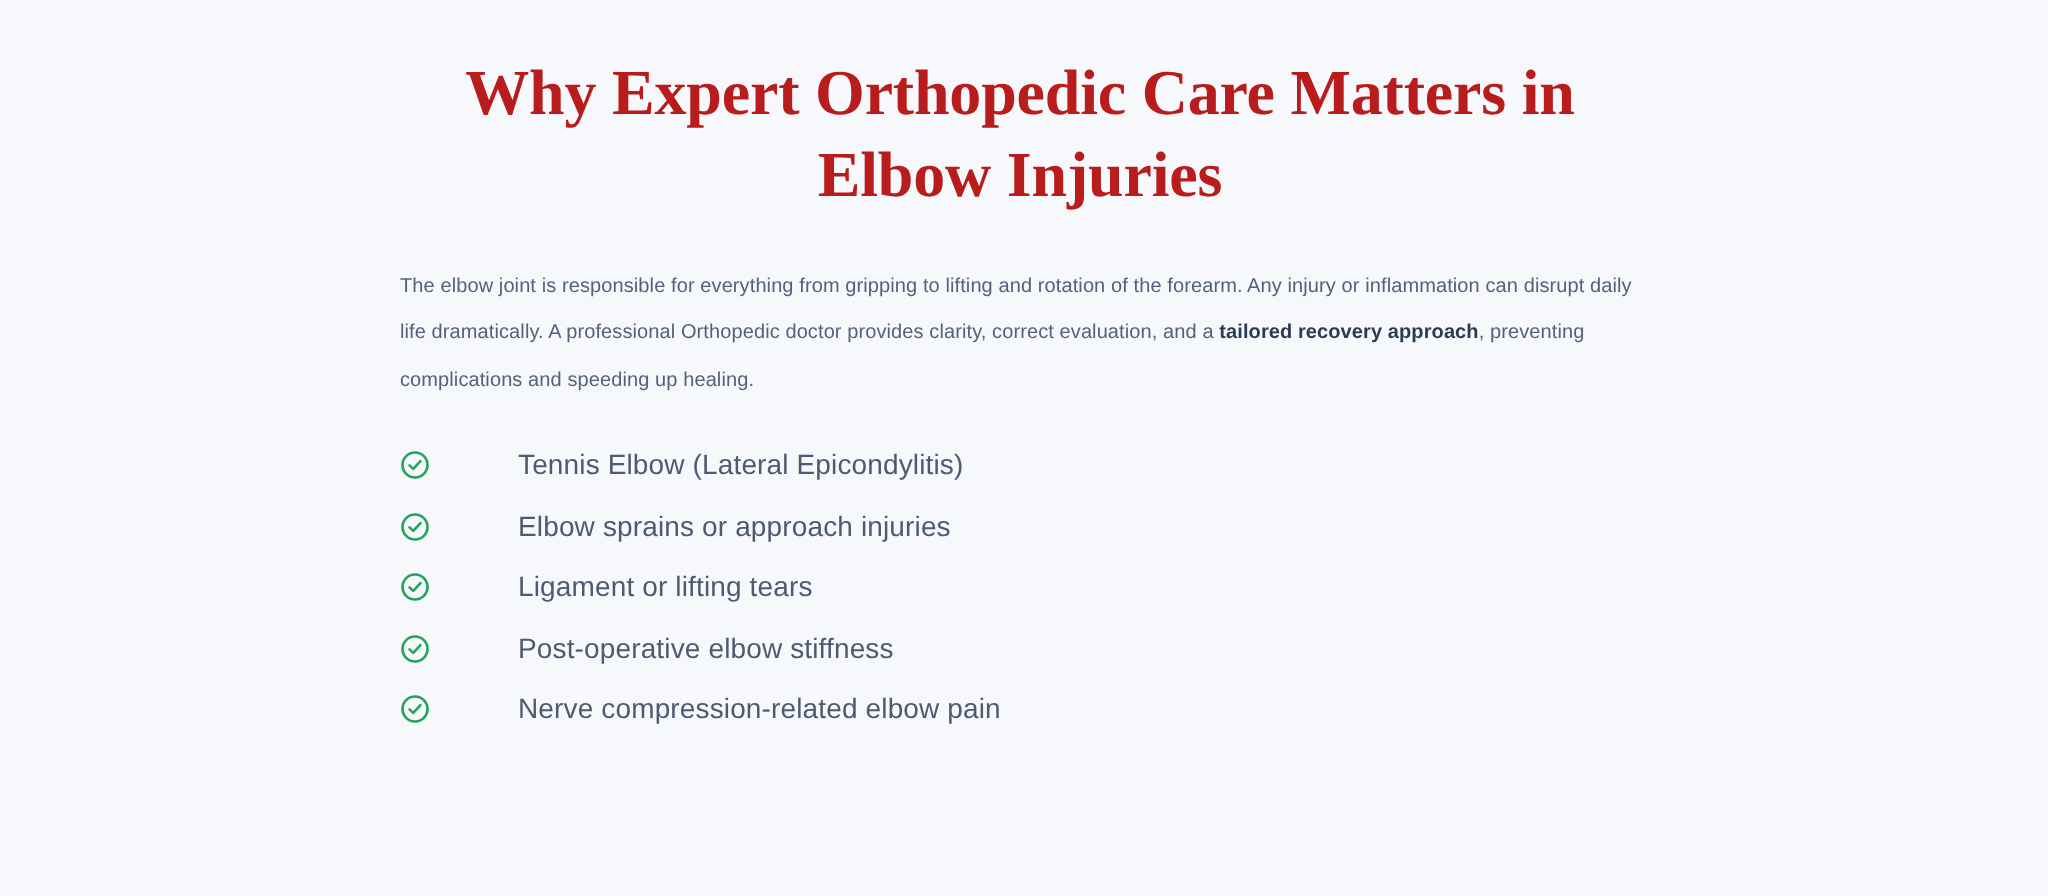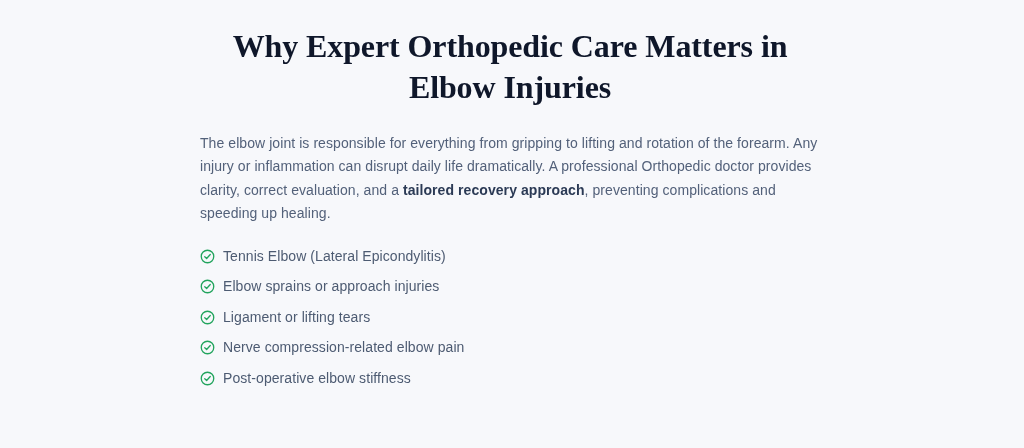--- a/index.html
+++ b/index.html
@@ -30,28 +30,28 @@
   }
 
   .section-heading {
     margin: 0;
     padding: 26px 0 0 0;
     font-family: "Liberation Serif", "DejaVu Serif", serif;
     font-size: 32px;
     font-weight: 700;
     line-height: 1.29;
     letter-spacing: -0.1px;
-    color: #0f172a;
+    color: #b91c1c;
     text-align: center;
   }
 
   .intro-paragraph {
     margin: 0;
     padding-top: 23px;
-    font-size: 14px;
+    font-size: 10px;
     line-height: 23.5px;
     color: #53617a;
     text-align: left;
     letter-spacing: 0.005em;
   }
 
   .intro-paragraph .emphasis {
     font-weight: 700;
     color: #2b3a55;
   }
@@ -60,20 +60,21 @@
     list-style: none;
     margin: 0;
     padding: 22px 0 0 0;
   }
 
   .condition-item {
     display: flex;
     align-items: center;
     margin: 0 0 14.6px 0;
     padding: 0;
+    gap: 36px;
   }
 
   .check-circle-icon {
     flex: 0 0 auto;
     width: 15px;
     height: 15px;
     margin-top: 1px;
     margin-right: 8px;
     display: block;
   }
@@ -130,28 +131,28 @@
         <span class="condition-label">Ligament or lifting tears</span>
       </li>
 
       <li class="condition-item">
         <span class="check-circle-icon">
           <svg width="15" height="15" viewBox="0 0 24 24" fill="none" aria-hidden="true">
             <circle cx="12" cy="12" r="10" stroke="#22a45d" stroke-width="2.1" fill="none"></circle>
             <path d="M7.6 12.3 L10.6 15.1 L16.4 8.9" stroke="#22a45d" stroke-width="2.1" stroke-linecap="round" stroke-linejoin="round" fill="none"></path>
           </svg>
         </span>
-        <span class="condition-label">Nerve compression-related elbow pain</span>
+        <span class="condition-label">Post-operative elbow stiffness</span>
       </li>
 
       <li class="condition-item">
         <span class="check-circle-icon">
           <svg width="15" height="15" viewBox="0 0 24 24" fill="none" aria-hidden="true">
             <circle cx="12" cy="12" r="10" stroke="#22a45d" stroke-width="2.1" fill="none"></circle>
             <path d="M7.6 12.3 L10.6 15.1 L16.4 8.9" stroke="#22a45d" stroke-width="2.1" stroke-linecap="round" stroke-linejoin="round" fill="none"></path>
           </svg>
         </span>
-        <span class="condition-label">Post-operative elbow stiffness</span>
+        <span class="condition-label">Nerve compression-related elbow pain</span>
       </li>
 
     </ul>
   </div>
 </div>
 
 </body></html>

